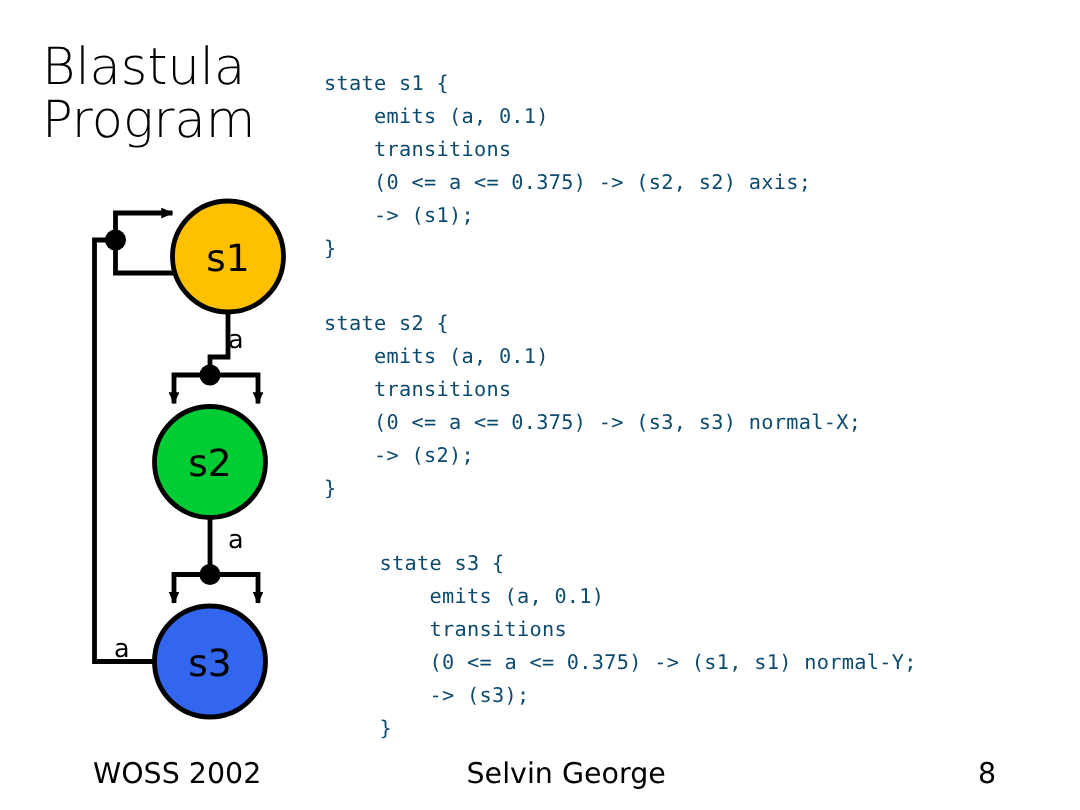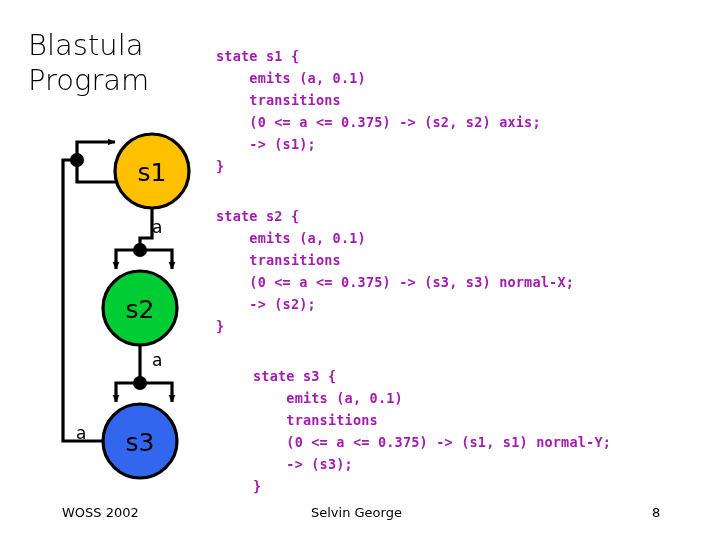--- a/index.html
+++ b/index.html
@@ -18,21 +18,21 @@
   }
 
   
   #slide-title {
     position: absolute;
     left: 28px;
     top: 28px;
     width: 190px;
     font-family: "DejaVu Sans", sans-serif;
     font-weight: 300;
-    font-size: 29px;
+    font-size: 34px;
     line-height: 35px;
     letter-spacing: 0px;
     color: #000000;
     white-space: pre-line;
   }
 
   
   #state-diagram {
     position: absolute;
     left: 12px;
@@ -63,41 +63,41 @@
   
   #code-column {
     position: absolute;
     left: 216px;
     top: 45px;
     width: 500px;
   }
   .code-block {
     font-family: "DejaVu Sans Mono", monospace;
     font-size: 13.5px;
-    font-weight: bold;
+    font-weight: normal;
     line-height: 22px;
-    color: #a21caf;
+    color: #0c4a6e;
     white-space: pre;
     margin: 0 0 28px 0;
     letter-spacing: 0.2px;
   }
   .code-block:last-child { margin-bottom: 0; margin-left: 37px; }
 
   
   #footer {
     position: absolute;
     left: 0;
     top: 505px;
     width: 720px;
     height: 22px;
   }
   .footer-cell {
     position: absolute;
     font-family: "DejaVu Sans", sans-serif;
-    font-size: 13px;
+    font-size: 19px;
     color: #000000;
     white-space: nowrap;
   }
   #footer-left   { left: 62px;  top: 0; }
   #footer-center { left: 311px; top: 0; }
   #footer-right  { left: 652px; top: 0; }
 </style>
 </head>
 <body>
 

